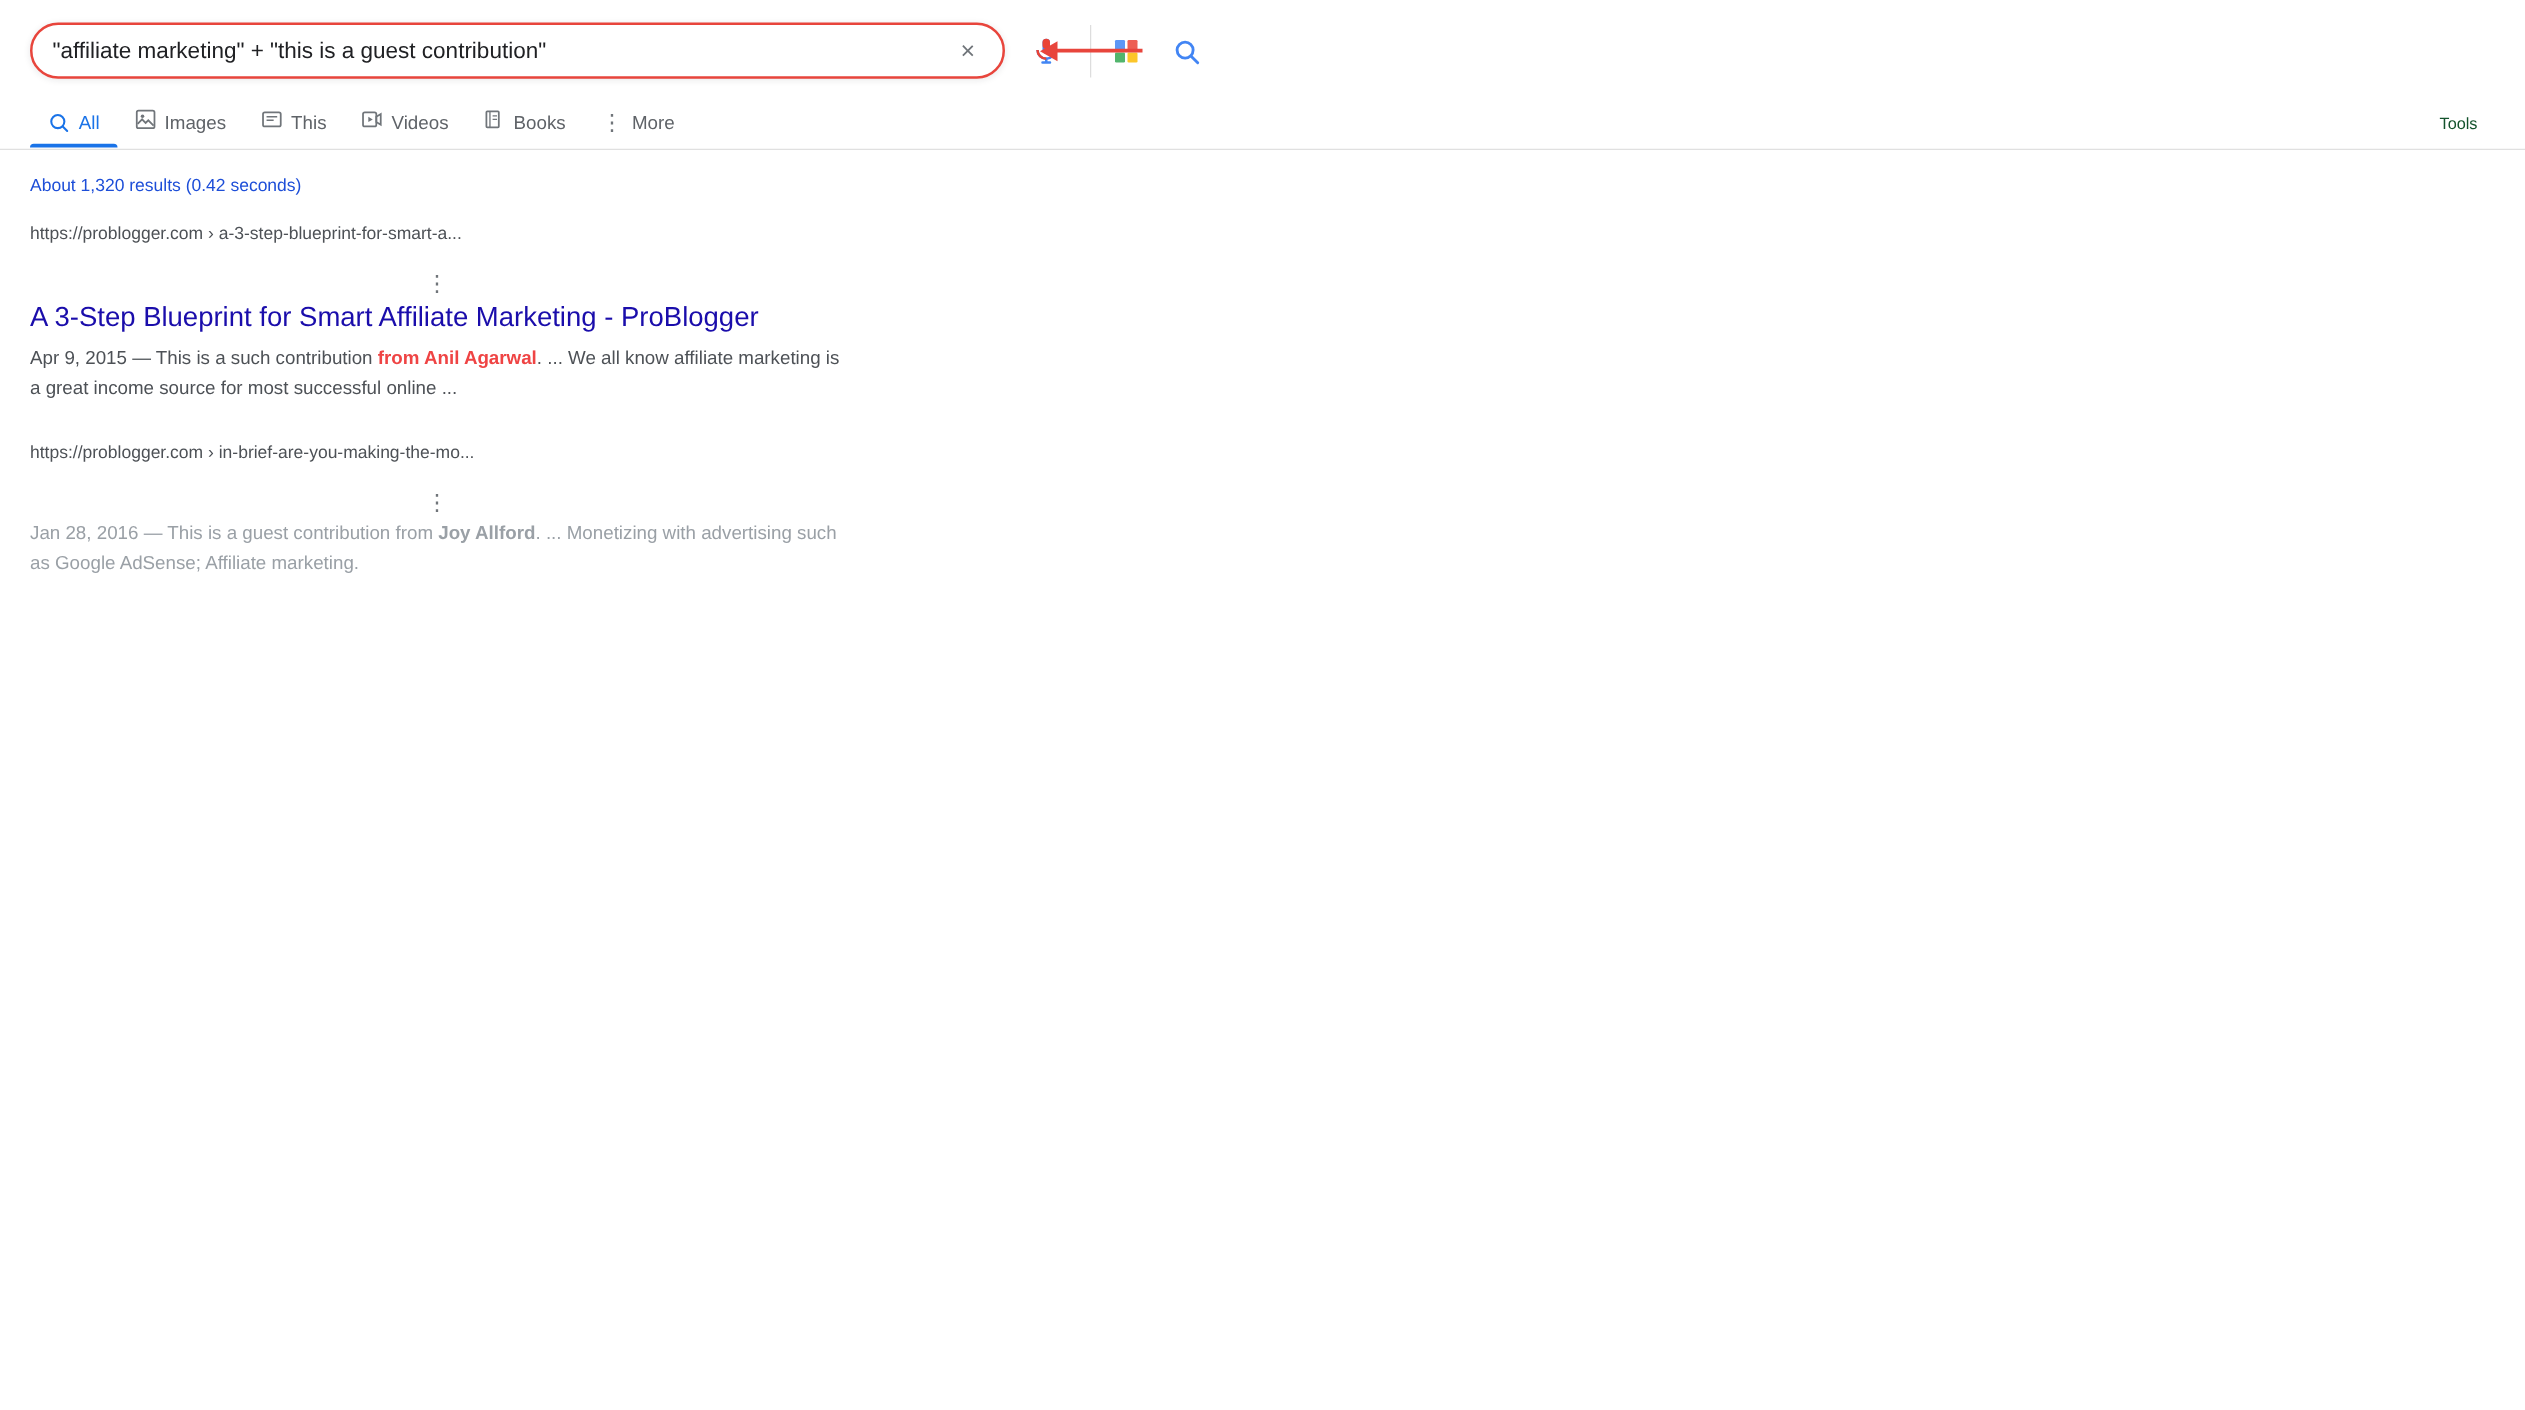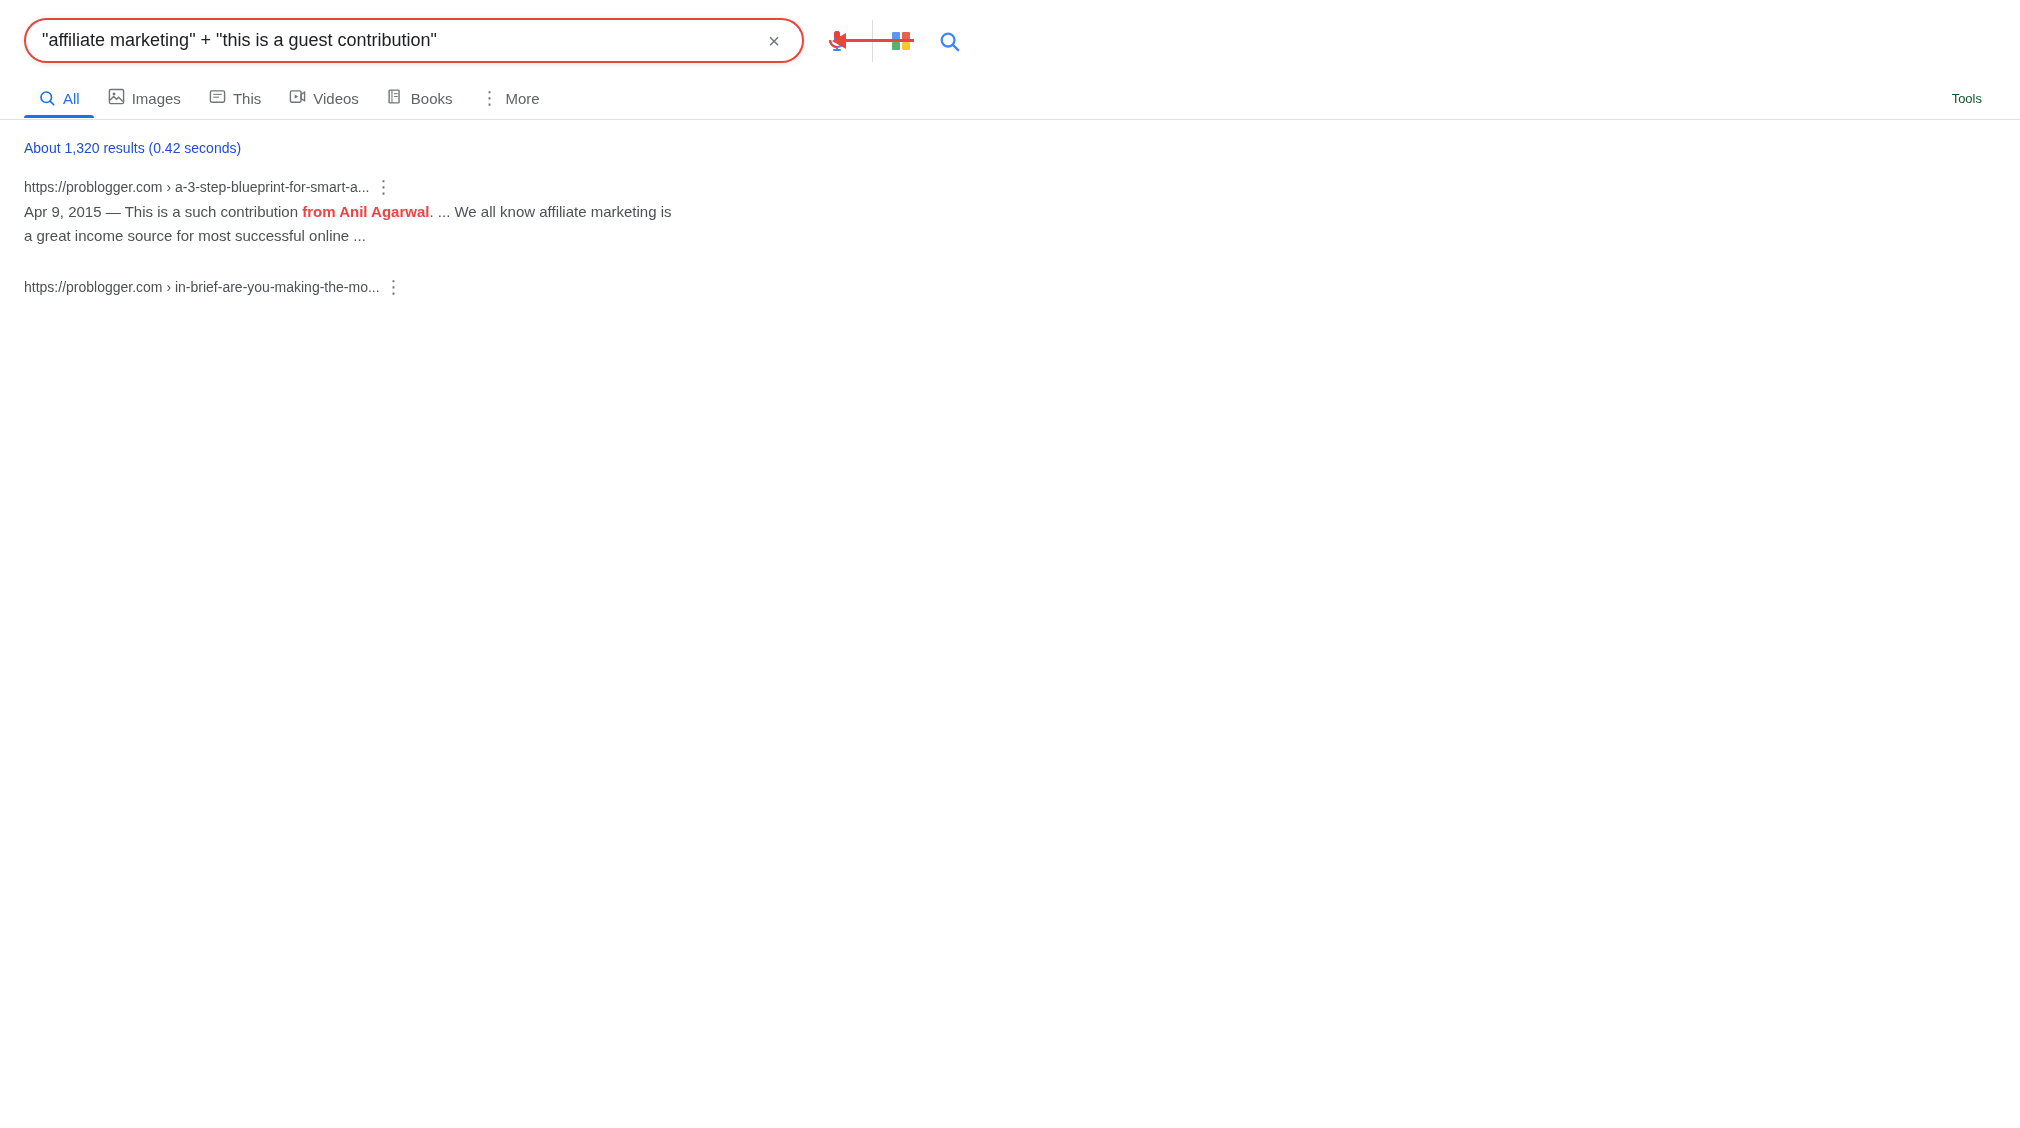--- a/index.html
+++ b/index.html
@@ -175,23 +175,23 @@
       color: #1d4ed8;
       margin-bottom: 22px;
     }
 
     .result-item {
       margin-bottom: 30px;
     }
 
     .result-url-row {
       display: flex;
-      align-items: center;
-      gap: 5px;
+      gap: 24px;
       margin-bottom: 4px;
+      flex-direction: column;
     }
 
     .result-url {
       font-size: 14px;
       color: #4d5156;
     }
 
     .result-menu-btn {
       cursor: pointer;
       color: #70757a;
@@ -356,24 +356,28 @@
 </nav>
 
 <div class="results-area">
   <p class="results-count">About 1,320 results (0.42 seconds)</p>
 
   <div class="result-item">
     <div class="result-url-row">
       <span class="result-url">https://problogger.com › a-3-step-blueprint-for-smart-a...</span>
       <button class="result-menu-btn">⋮</button>
     </div>
+    <a class="result-title">A 3-Step Blueprint for Smart Affiliate Marketing - ProBlogger</a>
     <p class="result-snippet">
       <span>Apr 9, 2015</span><span> — This is a such contribution </span><span class="bold">from Anil Agarwal</span><span>. ... We all know affiliate marketing is a great income source for most successful online ...</span>
     </p>
   </div>
 
   <div class="result-item">
     <div class="result-url-row">
       <span class="result-url">https://problogger.com › in-brief-are-you-making-the-mo...</span>
       <button class="result-menu-btn">⋮</button>
     </div>
+    <p class="result-snippet faded">
+      <span>Jan 28, 2016</span><span> — This is a guest contribution from </span><span class="bold">Joy Allford</span><span>. ... Monetizing with advertising such as Google AdSense; Affiliate marketing.</span>
+    </p>
   </div>
 </div>
 
 </body></html>

